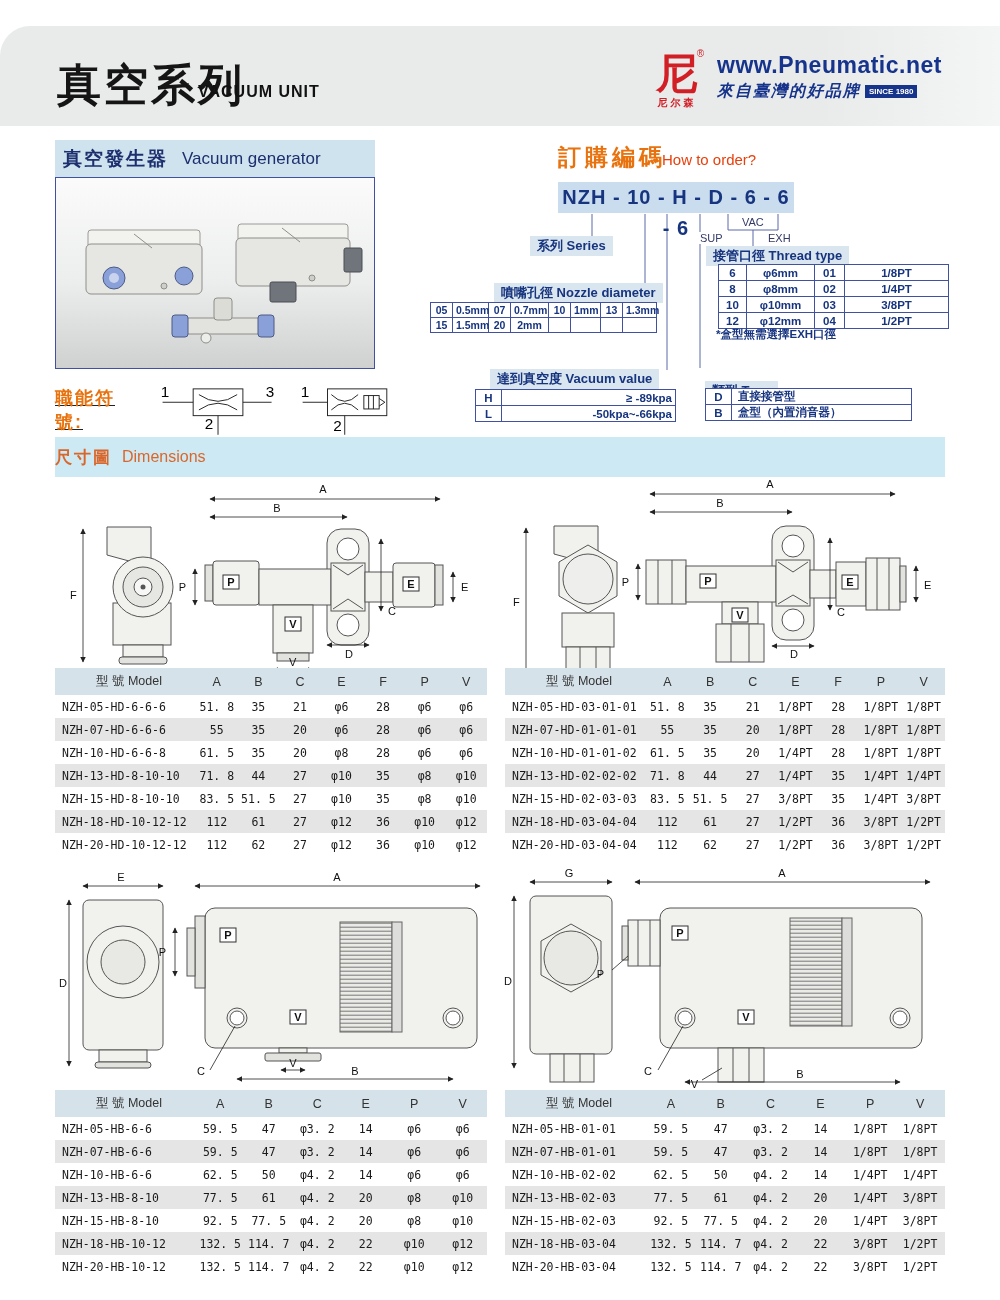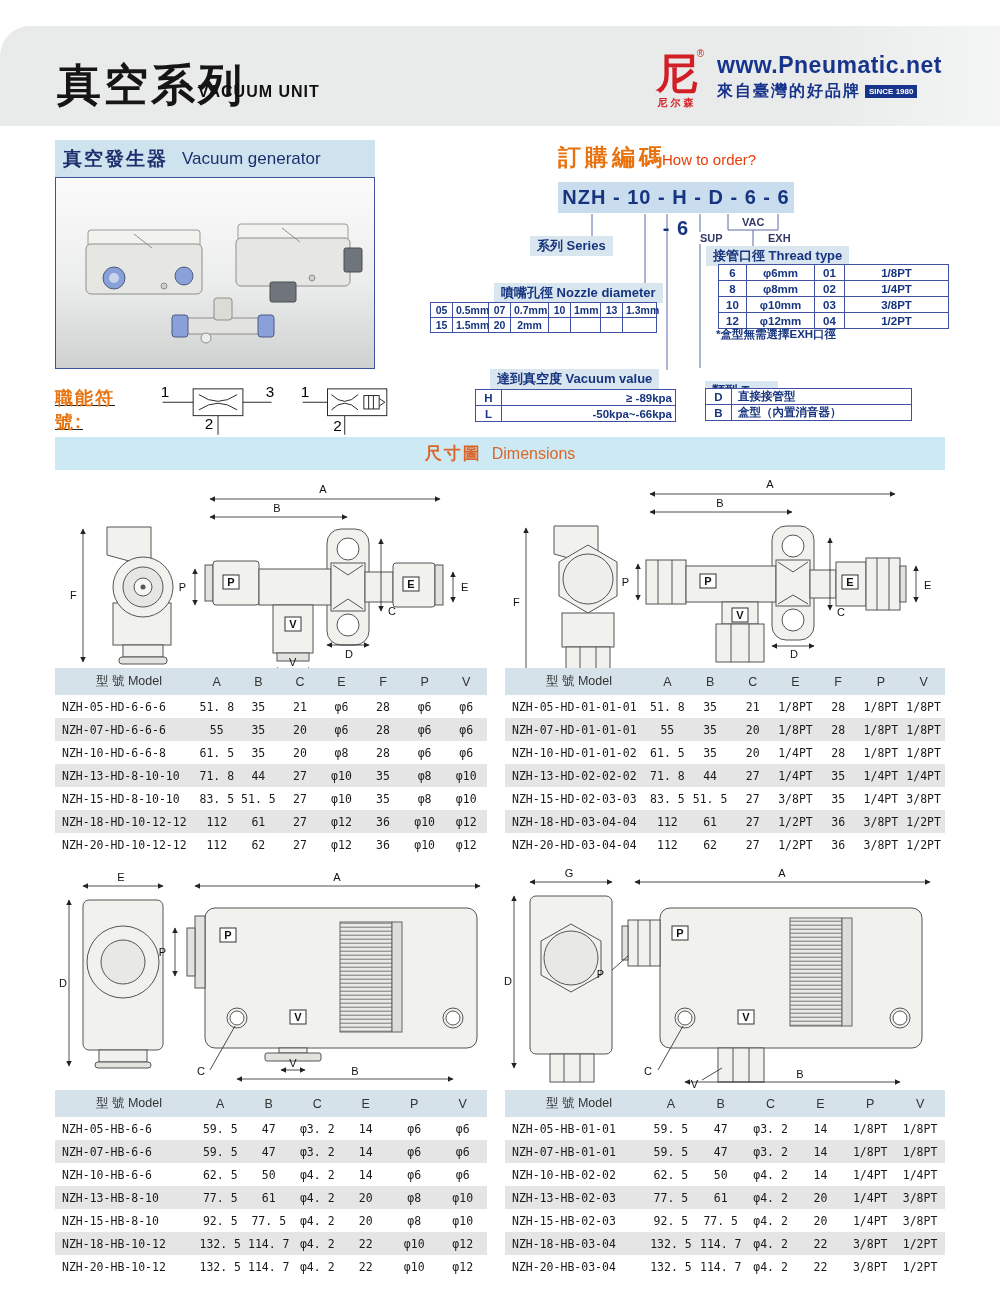--- a/index.html
+++ b/index.html
@@ -12,21 +12,21 @@
   .title-zh{position:absolute;left:57px;top:56px;font-size:44px;font-weight:bold;color:#151515;letter-spacing:3px;}
   .title-en{position:absolute;left:198px;top:83px;font-size:16px;font-weight:bold;color:#111;letter-spacing:1px;}
   .logo{position:absolute;left:648px;top:52px;display:flex;align-items:flex-start;}
   .logo-mark{position:relative;width:58px;text-align:center;color:#d21f26;}
   .logo-mark .glyph{font-size:42px;line-height:44px;font-weight:bold;}
   .logo-mark .reg{position:absolute;right:2px;top:-4px;font-size:10px;}
   .logo-mark .cjk{font-size:10px;letter-spacing:3px;color:#d21f26;font-weight:bold;}
   .logo-text{margin-left:11px;}
   .logo-url{font-size:23px;font-weight:bold;color:#17348c;letter-spacing:.5px;}
   .logo-tagrow{display:flex;align-items:center;margin-top:2px;}
-  .logo-tag{font-size:16px;font-weight:bold;color:#17348c;letter-spacing:2px;}
+  .logo-tag{font-size:16px;font-weight:bold;color:#17348c;letter-spacing:2px;font-style:italic;}
   .since{background:#17348c;color:#fff;font-size:8px;font-weight:bold;padding:2px 4px;margin-left:4px;}
   
   .gen-bar{position:absolute;left:55px;top:140px;width:312px;height:37px;background:#cfe3ee;
            display:flex;align-items:center;padding-left:8px;}
   .gen-bar .zh{font-size:19px;font-weight:bold;color:#1d2f6e;letter-spacing:2px;}
   .gen-bar .en{font-size:17px;color:#1d2f6e;margin-left:14px;}
   .gen-box{position:absolute;left:55px;top:177px;width:318px;height:190px;border:1px solid #3f51a0;
            background:linear-gradient(180deg,#fbfbfb 0%,#eceded 55%,#cfd0d0 100%);}
   .sym-row{position:absolute;left:55px;top:378px;width:360px;height:60px;display:flex;align-items:flex-start;text-decoration:underline;}
   .sym-label{font-size:18px;font-weight:bold;color:#e8720d;letter-spacing:2px;margin-top:8px;}
@@ -45,25 +45,25 @@
   .nozzle{left:0;top:162px;width:226px;font-size:10.5px;}
   .nozzle td{height:14px;}
   .thread{left:288px;top:124px;width:230px;font-size:11.5px;}
   .thread td{height:15px;}
   .vactab{left:45px;top:249px;width:200px;font-size:11.5px;}
   .vactab td{height:15px;}
   .vactab td:last-child{text-align:right;padding-left:6px;}
   .typetab{left:275px;top:248px;width:206px;font-size:11.5px;}
   .typetab td{height:15px;}
   .typetab td:last-child{text-align:left;padding-left:6px;}
-  .portlbl{position:absolute;font-size:11px;font-weight:bold;color:#333a66;background:#fff;padding:0 2px;}
+  .portlbl{position:absolute;font-size:11px;font-weight:normal;color:#333a66;background:#fff;padding:0 2px;}
   .note{position:absolute;left:286px;top:187px;font-size:11.5px;font-weight:bold;color:#17347f;}
   
-  .dim-bar{position:absolute;left:55px;top:437px;width:890px;height:33px;background:#cdeaf4;
-           display:flex;align-items:center;justify-content:center;}
+  .dim-bar{position:absolute;left:55px;top:437px;width:890px;height:40px;background:#cdeaf4;
+           display:flex;align-items:center;}
   .dim-bar .zh{font-size:17px;font-weight:bold;color:#d9662a;letter-spacing:2px;}
   .dim-bar .en{font-size:16px;color:#d9662a;margin-left:10px;}
   
   .draw{position:absolute;}
   .draw text{font-family:"Liberation Sans",sans-serif;font-size:11px;fill:#111;}
   .body-fill{fill:#f1f1ee;stroke:#555;stroke-width:1;}
   .dk{fill:#e2e2df;stroke:#555;stroke-width:1;}
   .dim{stroke:#222;stroke-width:0.8;}
   .lead{stroke:#222;stroke-width:0.8;fill:none;}
   .pbox{fill:#fff;stroke:#333;stroke-width:1;}
@@ -514,21 +514,21 @@
           <th>B</th>
           <th>C</th>
           <th>E</th>
           <th>F</th>
           <th>P</th>
           <th>V</th>
         </tr>
       </thead>
       <tbody>
         <tr>
-          <td>NZH-05-HD-01-01-01</td>
+          <td>NZH-05-HD-03-01-01</td>
           <td>51. 8</td>
           <td>35</td>
           <td>21</td>
           <td>1/8PT</td>
           <td>28</td>
           <td>1/8PT</td>
           <td>1/8PT</td>
         </tr>
         <tr>
           <td>NZH-07-HD-01-01-01</td>

